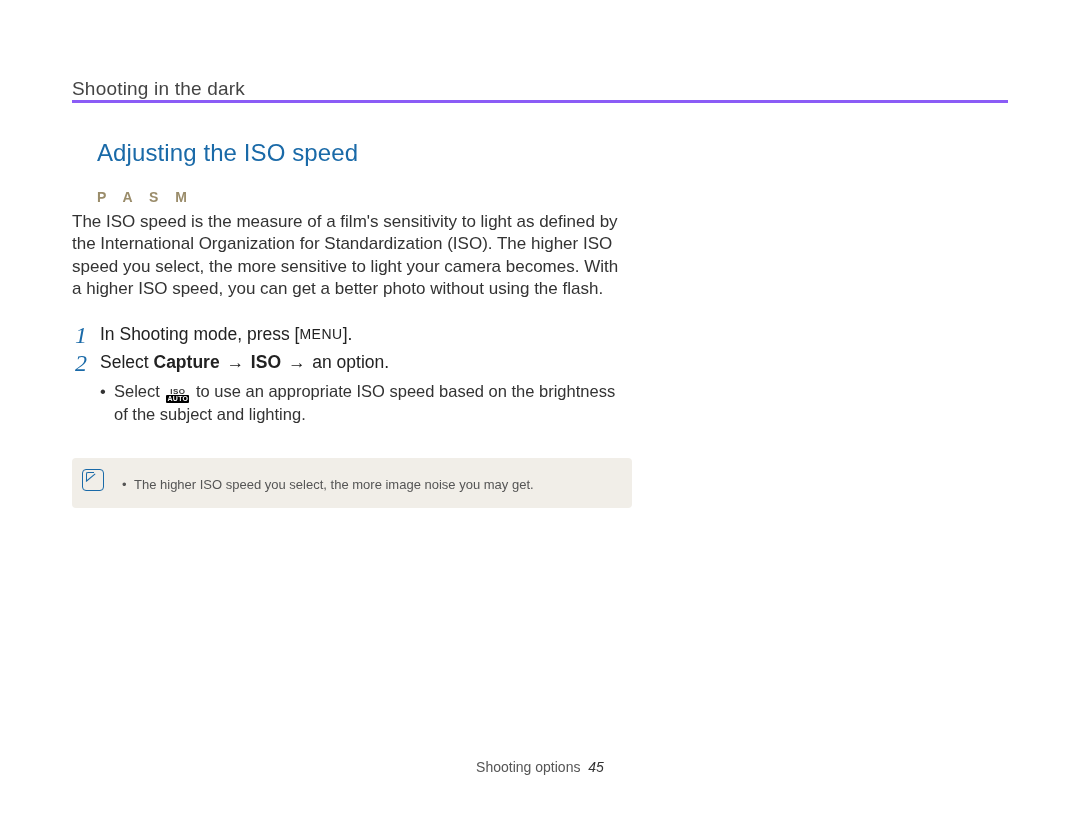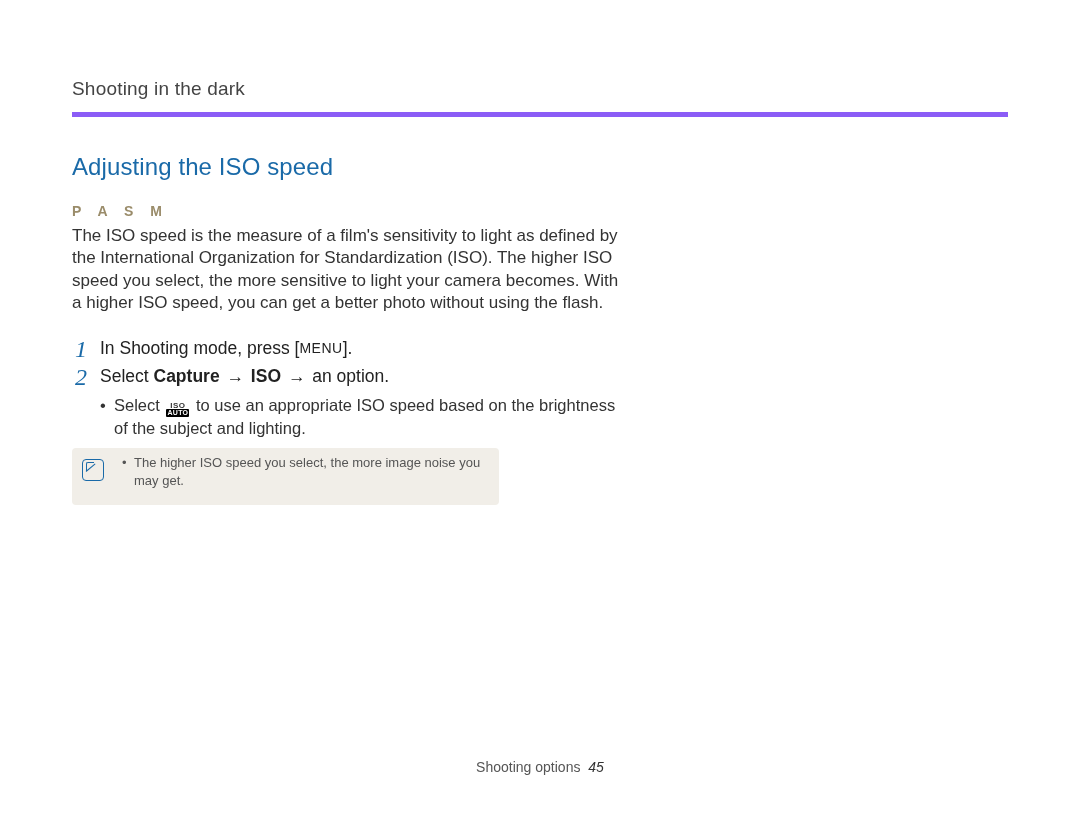--- a/index.html
+++ b/index.html
@@ -17,22 +17,22 @@
     width: 1080px;
     height: 815px;
     box-sizing: border-box;
     padding: 78px 72px 0 72px;
   }
   .running-head {
     font-size: 19px;
     font-weight: 300;
     color: #444;
     letter-spacing: 0.2px;
-    border-bottom: 5px solid #8b5cf6;
-    padding-bottom: 12px;
+    border-bottom: 3px solid #8b5cf6;
+    padding-bottom: 0;
     font-stretch: condensed;
   }
   .section-title-row {
     margin-top: 36px;
     display: flex;
     align-items: baseline;
     gap: 24px;
     flex-direction: column;
   }
   .section-title {
@@ -43,20 +43,21 @@
     font-stretch: condensed;
   }
   .modes {
     font-family: "Arial Black", Arial, sans-serif;
     color: #9a8c6a;
     font-size: 14px;
     letter-spacing: 6.5px;
     font-weight: 900;
     position: relative;
     top: -2px;
+    margin-left: 25px;
   }
   .intro {
     margin-top: 4px;
     max-width: 560px;
     font-size: 17px;
     line-height: 1.32;
     color: #333;
     font-weight: 300;
   }
   .steps {
@@ -126,25 +127,25 @@
     color: #fff;
     font-size: 7px;
     font-weight: 700;
     line-height: 8px;
     text-align: center;
     padding: 0 1px;
     border-radius: 1px;
     letter-spacing: 0.3px;
   }
   .note-box {
-    margin-top: 8px;
-    width: 427px;
+    margin-top: 32px;
+    width: 560px;
     background: #f1eee8;
     border-radius: 4px;
-    padding: 6px 14px 12px 50px;
+    padding: 18px 14px 12px 50px;
     position: relative;
     box-sizing: border-box;
   }
   .note-icon {
     position: absolute;
     left: 10px;
     top: 11px;
     width: 22px;
     height: 22px;
     border: 1.5px solid #1a6aa8;

